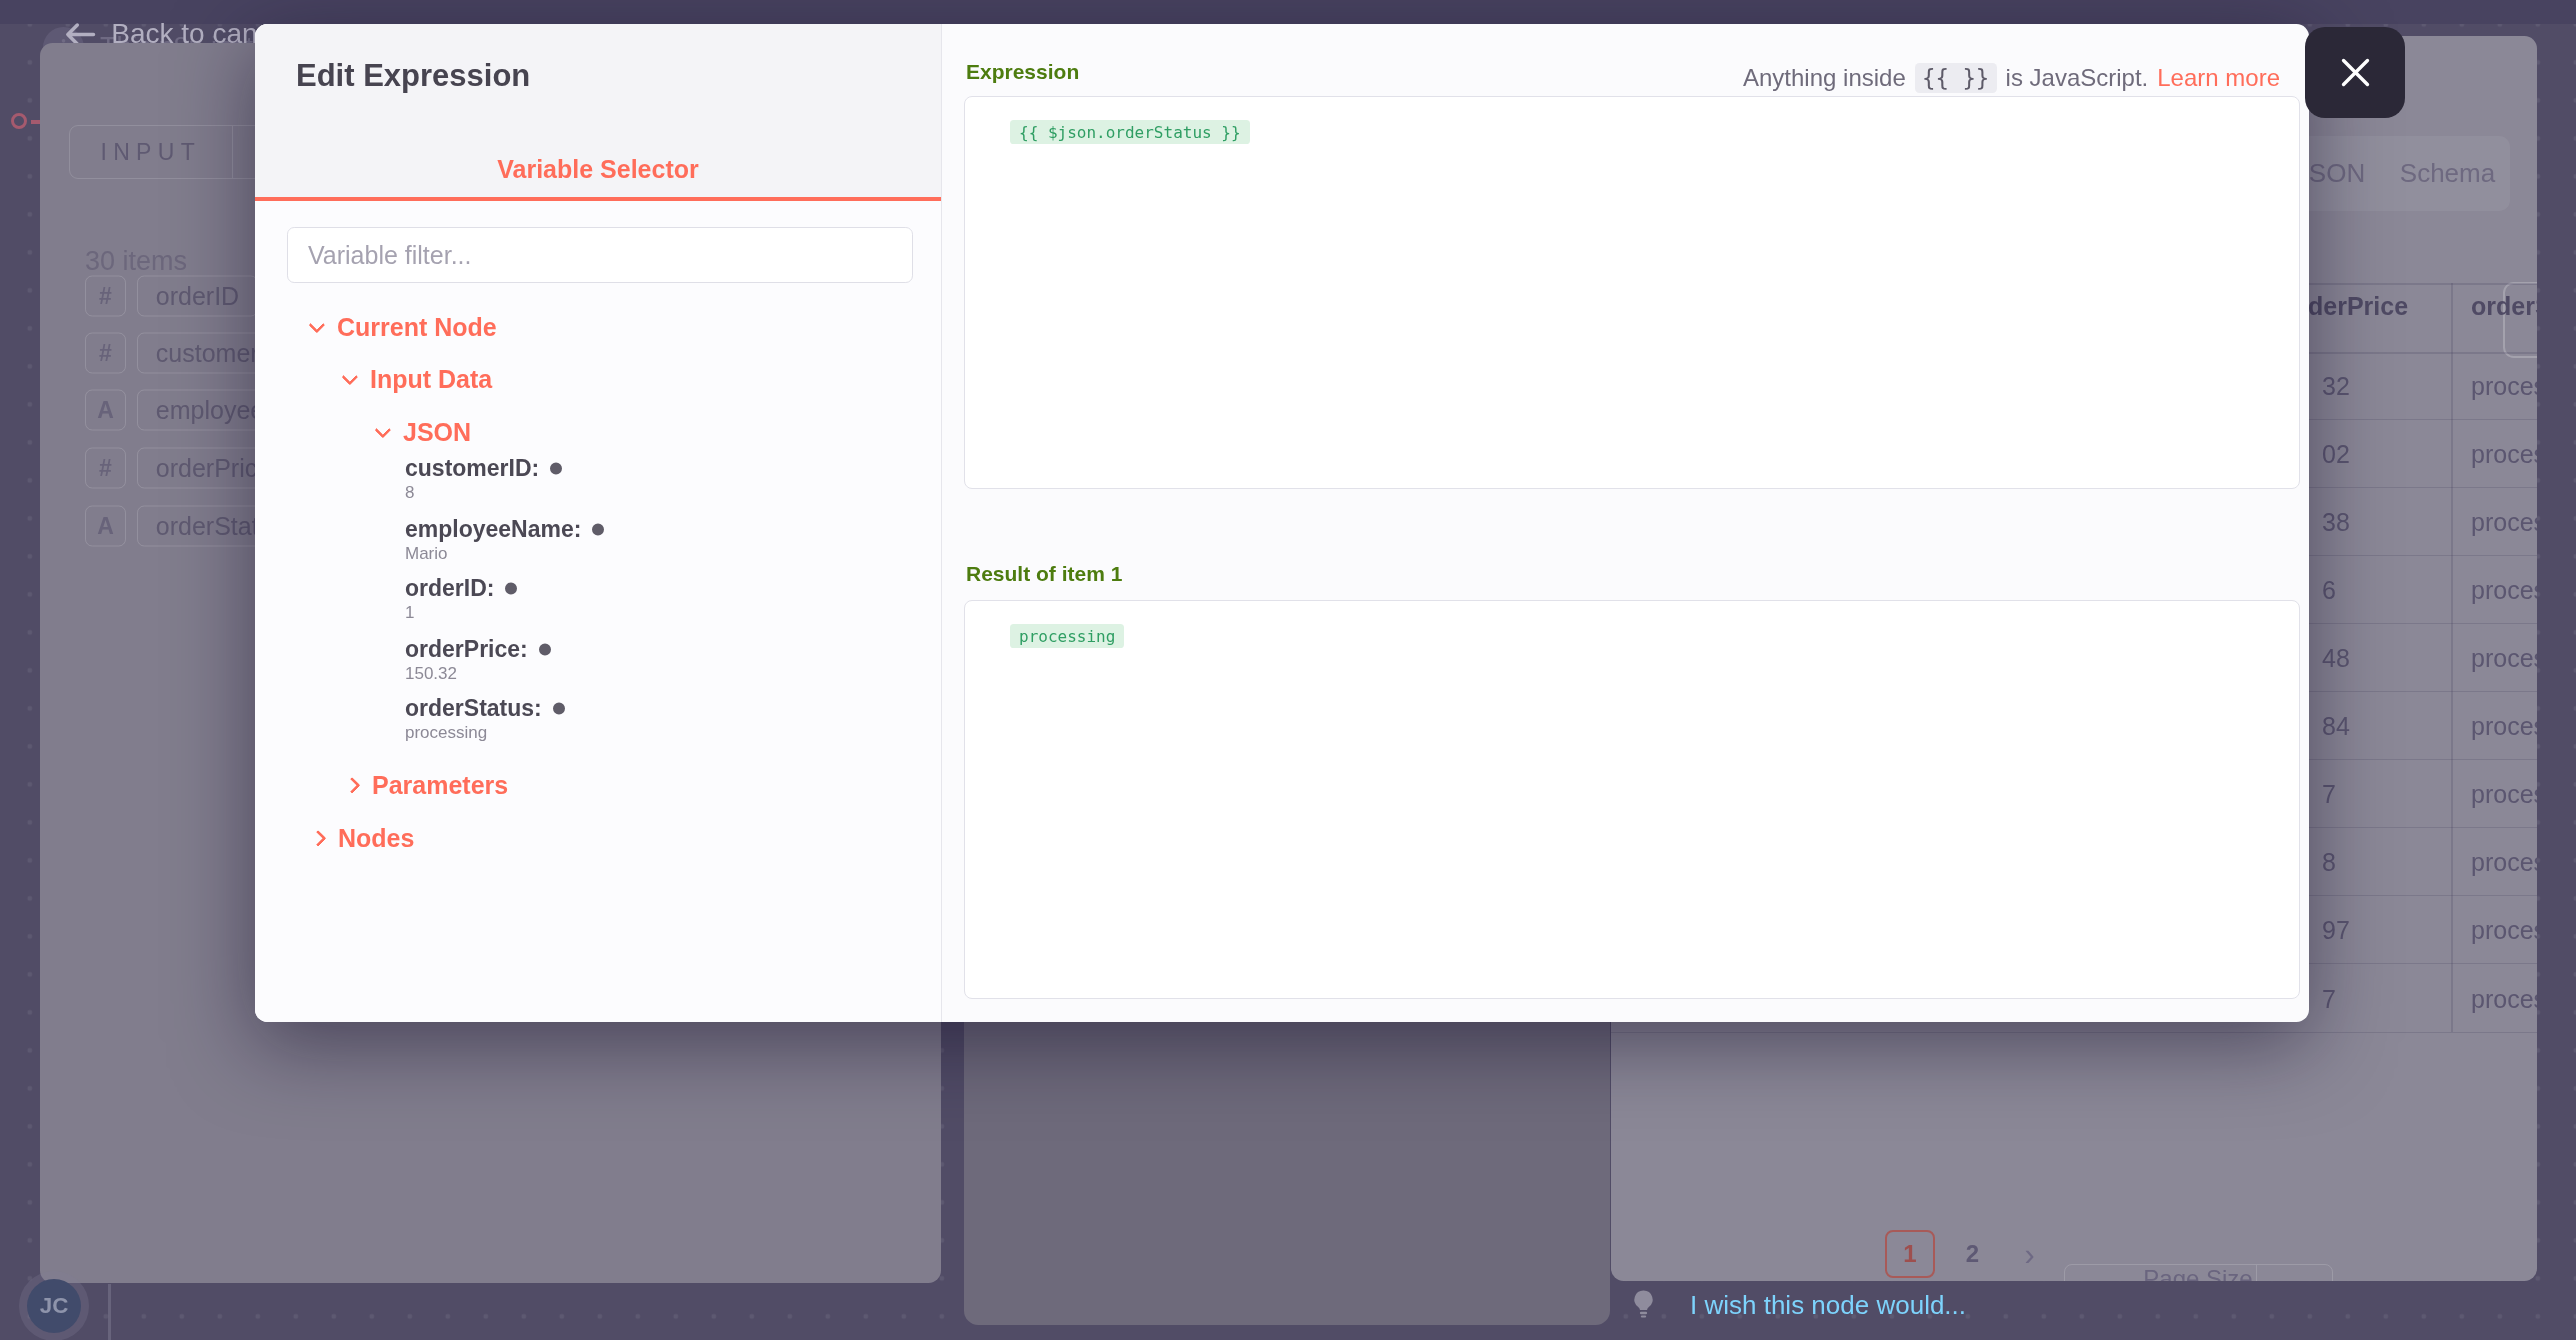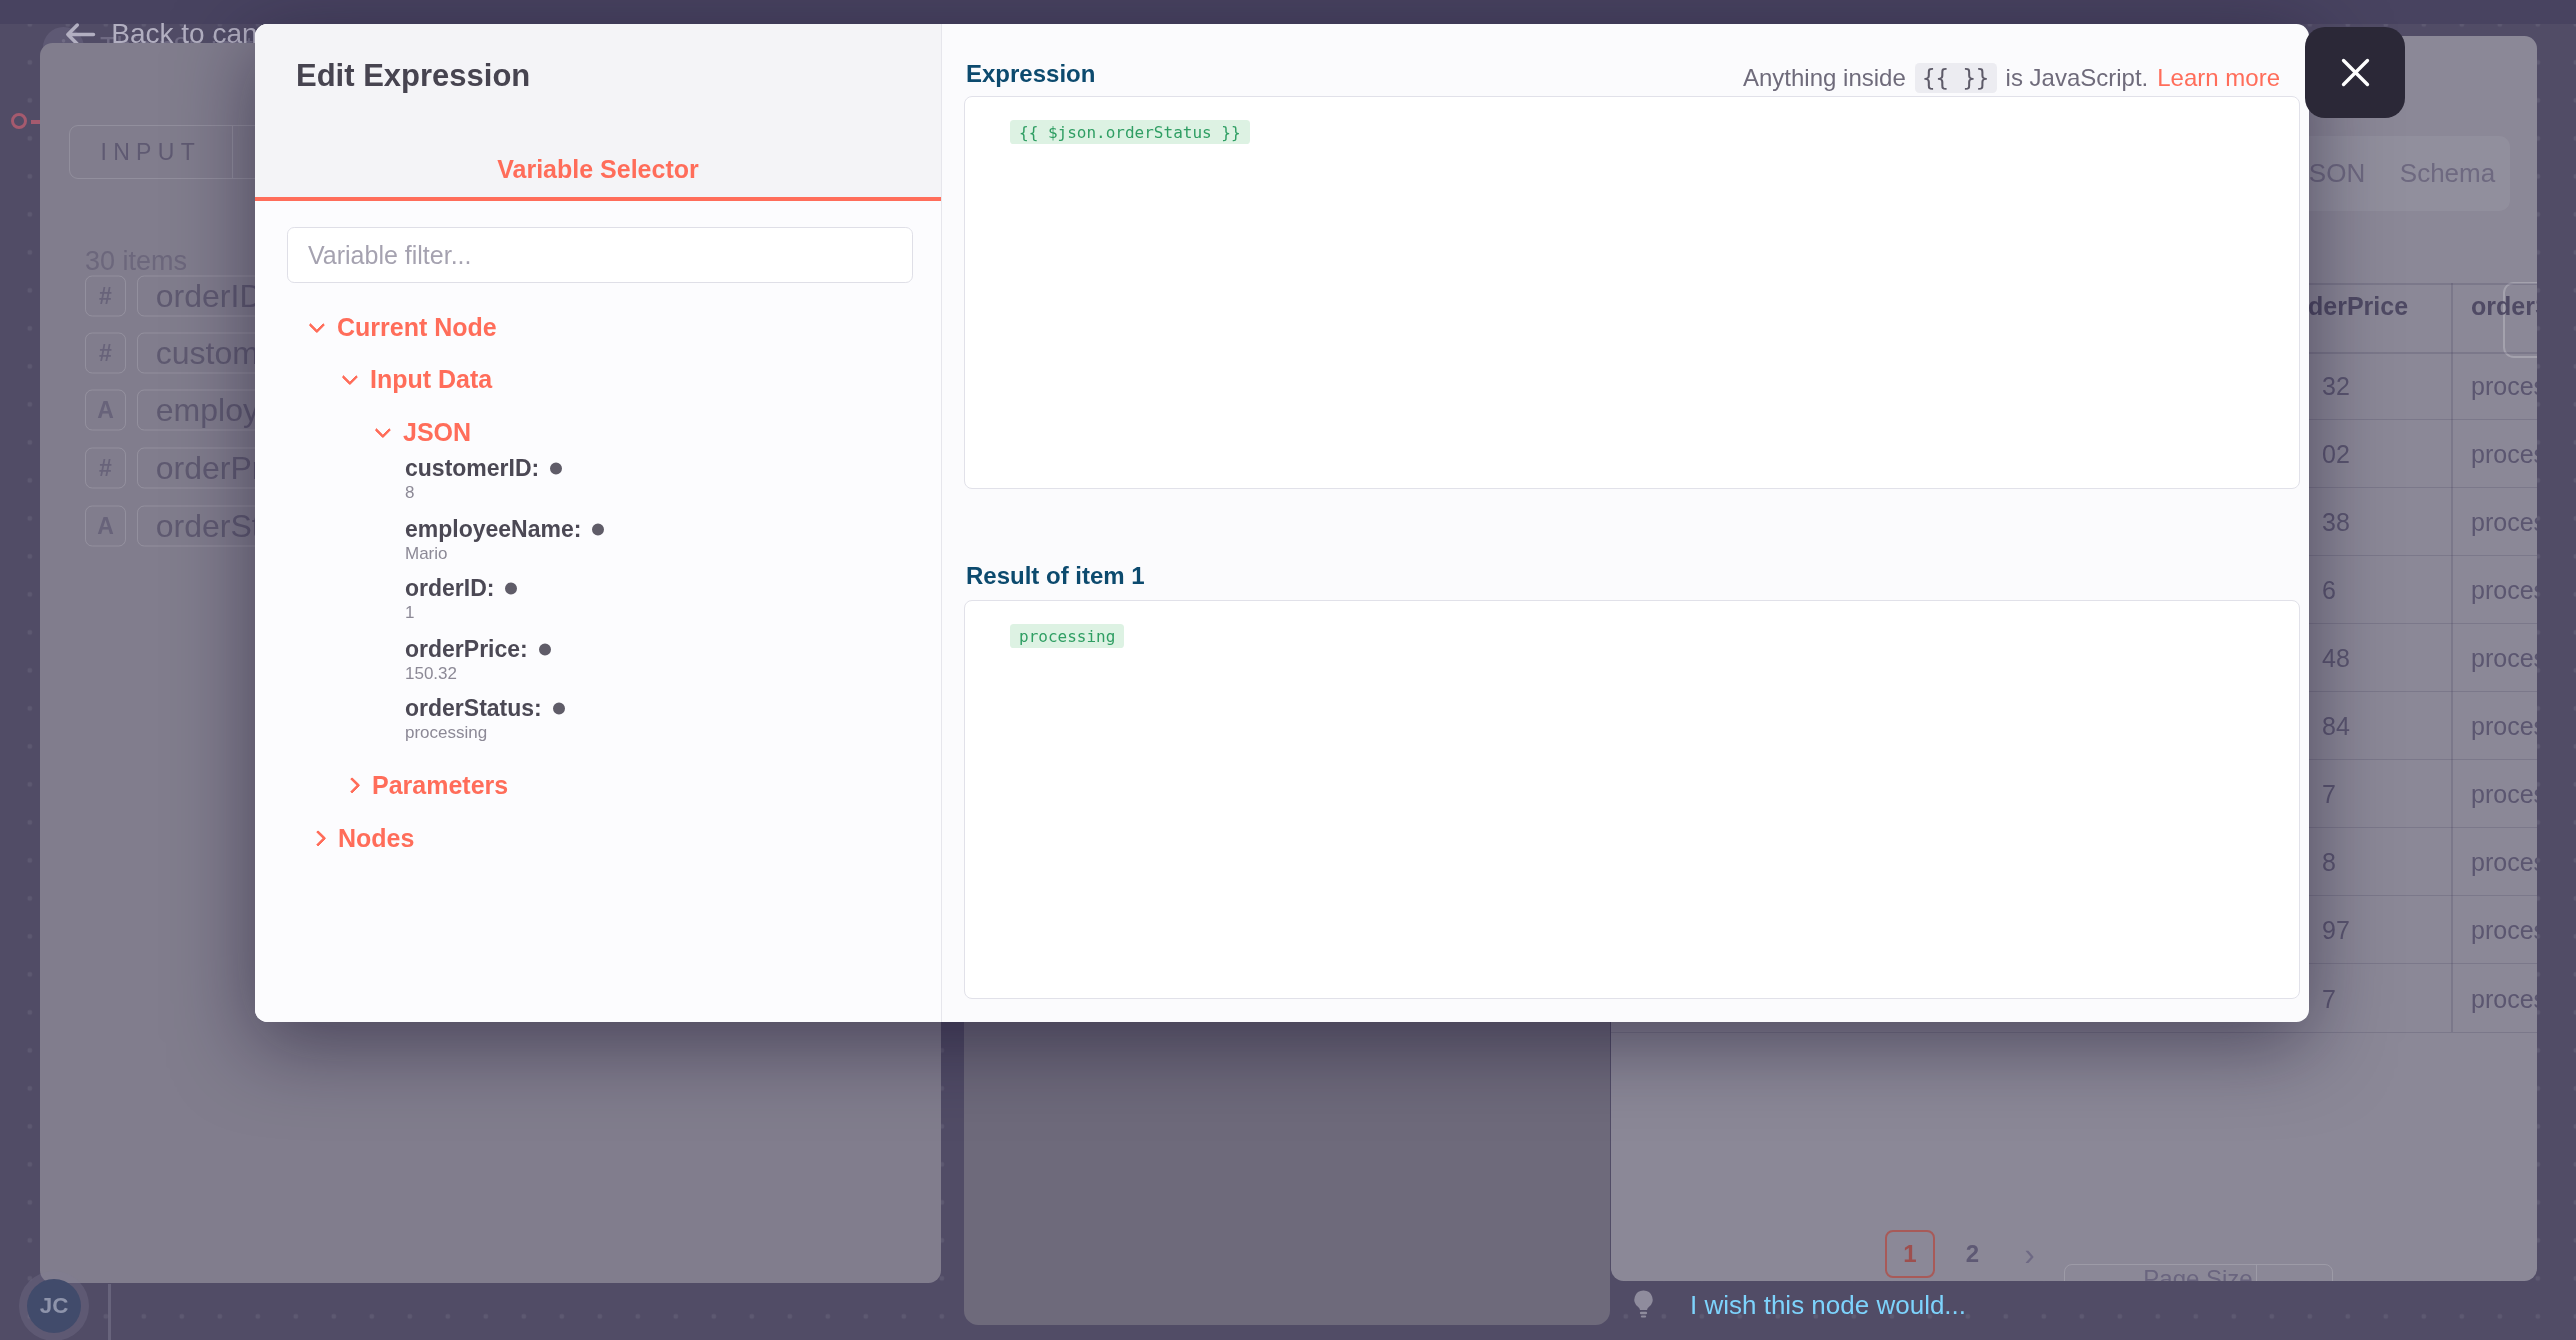--- a/index.html
+++ b/index.html
@@ -39,21 +39,21 @@
   
   .in-tabs { position:absolute; left:29px; top:82px; height:54px; display:flex; align-items:stretch;
     border:1.8px solid rgba(255,255,255,.14); border-radius:9px; color:#5f5a72; font-size:23px; }
   .in-tabs .t { display:flex; align-items:center; padding:0 30.5px; white-space:nowrap; }
   .in-tabs .t.first { letter-spacing:6.3px; border-right:1.8px solid rgba(255,255,255,.14); }
   .items-count { position:absolute; left:45px; top:203px; font-size:27px; color:#6c677c; }
   .srow { position:absolute; left:45px; display:flex; align-items:center; gap:10.8px; transform:translateY(-50%); }
   .srow .tbox { width:41px; height:41px; border:1.8px solid rgba(255,255,255,.15); border-radius:7.2px;
     color:#68637a; font-weight:700; font-size:23px; display:flex; align-items:center; justify-content:center; }
   .srow .npill { height:41px; border:1.8px solid rgba(255,255,255,.15); border-radius:7.2px; padding:0 18px;
-    display:flex; align-items:center; color:#5f5a71; font-size:32px; white-space:nowrap; }
+    display:flex; align-items:center; color:#5f5a71; font-size:25px; white-space:nowrap; }
   .srow .sval { color:#6b667b; font-size:22.4px; margin-left:5.4px; }
 
   
   .out-tabs { position:absolute; left:536px; top:100px; width:363px; height:75px;
     background:rgba(255,255,255,.06); border-radius:10.8px; }
   .out-tab { position:absolute; top:0; height:75px; display:flex; align-items:center; justify-content:center;
     color:#6e6980; font-size:26px; }
   .out-tab.json { left:134px; width:99px; }
   .out-tab.schema { left:242px; width:117px; }
   .mini-outline { position:absolute; left:892px; top:246px; width:48px; height:76px;
@@ -106,21 +106,21 @@
   .cv { display:inline-block; width:11.7px; height:11.7px; border-right:3.6px solid currentColor;
     border-bottom:3.6px solid currentColor; border-radius:1.8px; }
   .cv.down { transform:rotate(45deg) translate(-1.8px,-1.8px); }
   .cv.right { transform:rotate(-45deg); }
   .tkey { position:absolute; transform:translateY(-50%); font-size:23px; font-weight:600; color:#4b4854;
     display:flex; align-items:center; gap:10.8px; white-space:nowrap; }
   .donut { width:8px; height:8px; border:6.3px solid #5f5c68; border-radius:50%; background:#fff;
     display:inline-block; }
   .tval { position:absolute; transform:translateY(-50%); font-size:17px; color:#8c8996; white-space:nowrap; }
 
-  .expr-label { position:absolute; font-size:24px; font-weight:700; color:#0c4a6e; }
+  .expr-label { position:absolute; font-size:21px; font-weight:700; color:#4d7c0f; }
   .hint { position:absolute; right:29px; top:39px; font-size:24px; color:#6f6b7b; display:flex;
     align-items:center; gap:9px; white-space:nowrap; }
   .hint .chip { font-family:"DejaVu Sans Mono",monospace; background:#ececf1; border-radius:4.5px;
     padding:1.8px 7.2px; font-size:22.4px; color:#5d5a68; }
   .codebox { position:absolute; background:#fff; border:1.8px solid #e1e1e9; border-radius:8px; }
   .codechip { position:absolute; left:20px; top:23px; font-family:"DejaVu Sans Mono",monospace;
     font-size:16px; padding:2.7px 9px; border-radius:3.6px; white-space:pre;margin-left:25px; }
 
   #closeBtn { position:absolute; left:2305px; top:27px; width:100px; height:91px; background:#2b2837;
     border-radius:20px; z-index:11; display:flex; align-items:center; justify-content:center; cursor:pointer; }

